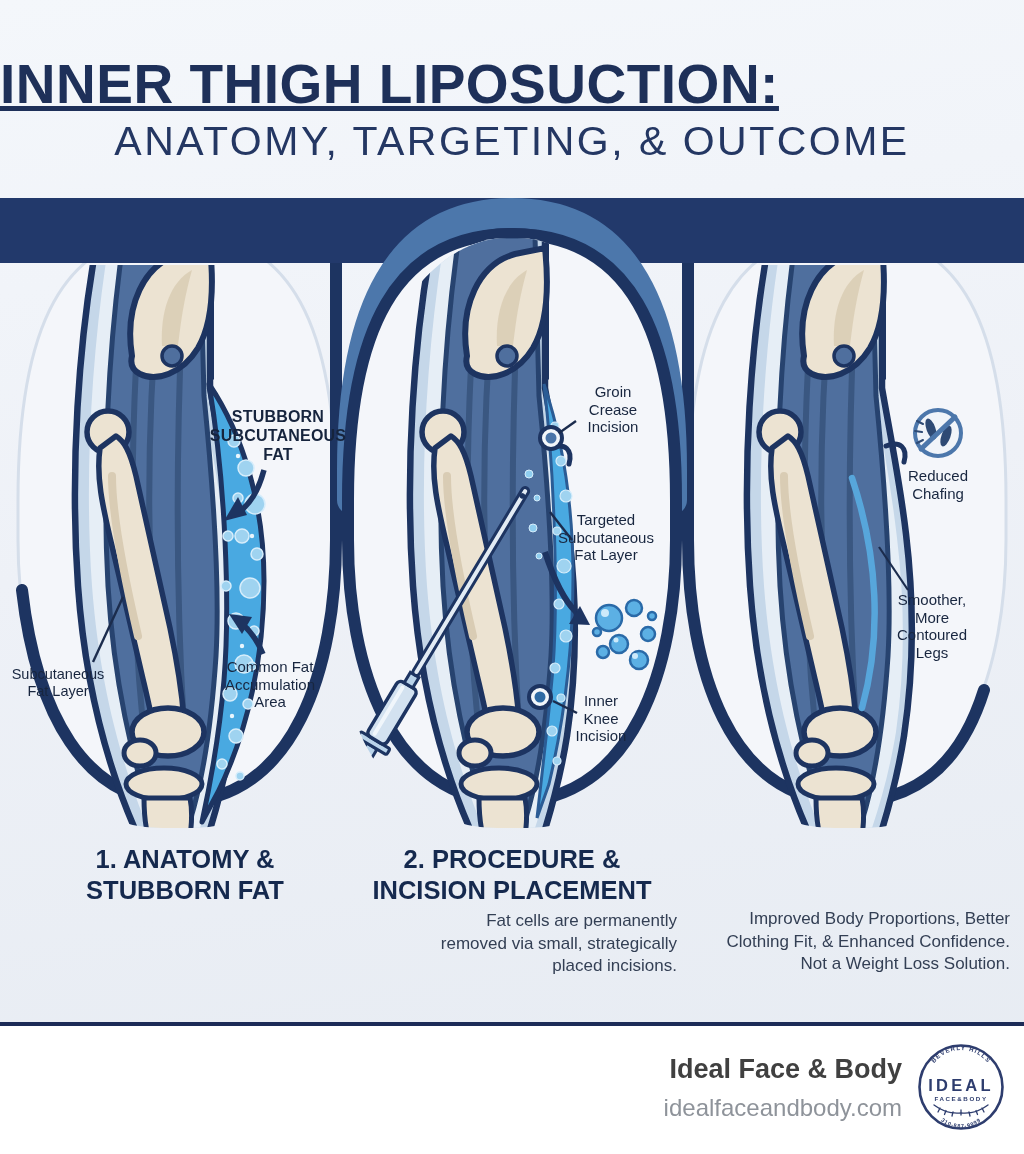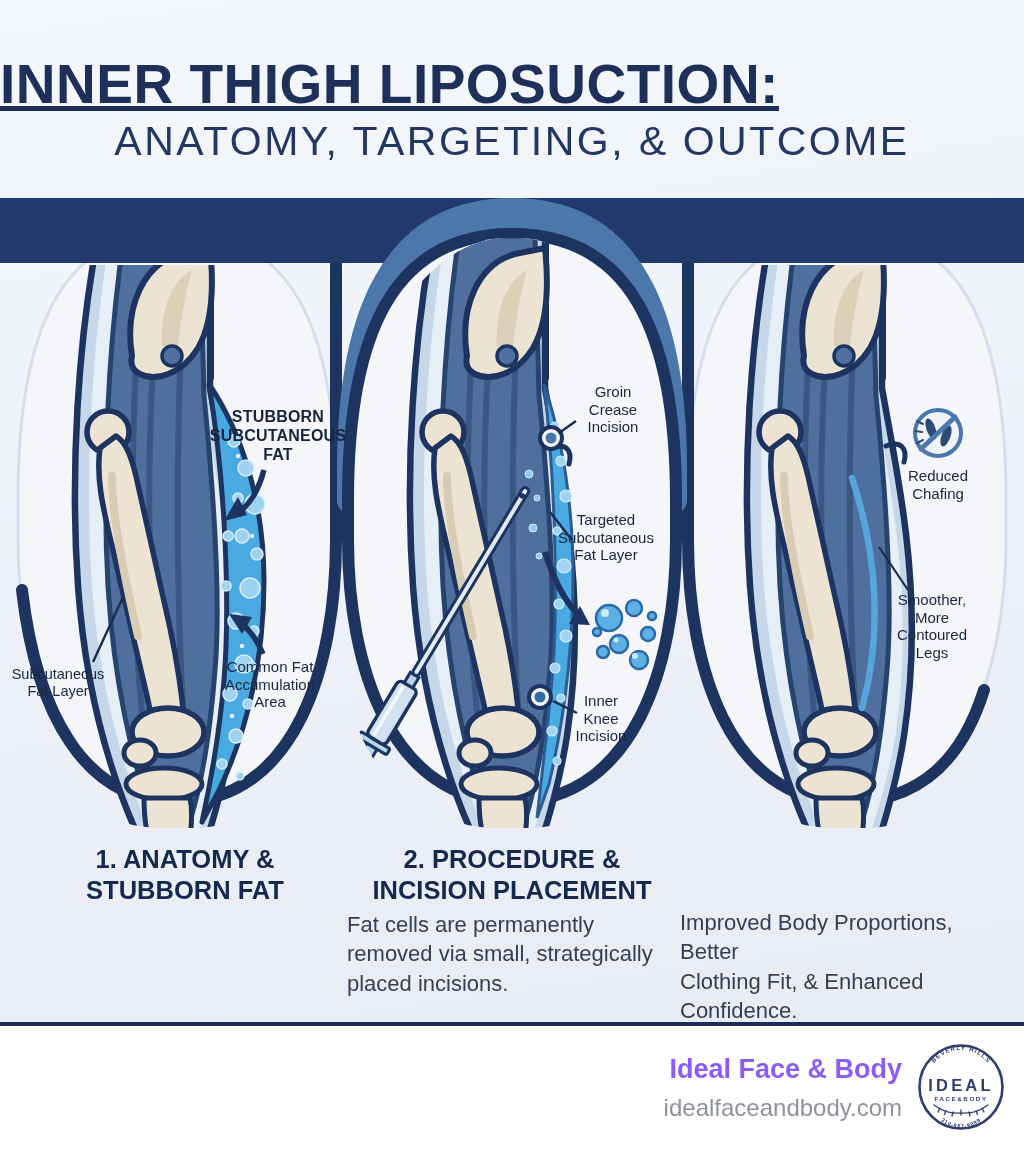--- a/index.html
+++ b/index.html
@@ -17,26 +17,26 @@
   #leg1 svg{display:block;margin-top:-29px;}
   #leg2{left:347px;top:238px;width:330px;height:590px;border-radius:160px 160px 150px 150px/282px 282px 160px 160px;}
   #leg2 svg{display:block;margin-top:-2px;}
   #leg3{left:684px;top:265px;width:330px;height:563px;border-radius:26px 26px 150px 150px/26px 26px 160px 160px;}
   #leg3 svg{display:block;margin-top:-29px;}
   .lab{position:absolute;text-align:center;white-space:pre-line;color:#18263f;
        font-size:15px;line-height:1.18;font-weight:400;}
   .lab.bold{font-weight:700;font-size:16px;letter-spacing:.2px;color:#16243d;}
   .cap{position:absolute;width:330px;text-align:center;white-space:pre-line;
        font-size:25.5px;font-weight:700;line-height:1.2;color:#15294e;}
-  .desc{position:absolute;width:330px;text-align:left;white-space:pre-line;
-        font-size:22px;line-height:1.33;color:#333f54;}
+  .desc{position:absolute;width:330px;text-align:right;white-space:pre-line;
+        font-size:17px;line-height:1.33;color:#333f54;}
   .footer-divider{position:absolute;top:1022px;left:0;width:1024px;height:4px;background:#1c2b57;}
   .footer{position:absolute;top:1026px;left:0;width:1024px;height:128px;background:#ffffff;}
   .brand{position:absolute;top:28px;right:122px;width:420px;text-align:right;
-         font-size:27px;font-weight:700;color:#8b5cf6;}
+         font-size:27px;font-weight:700;color:#404040;}
   .site{position:absolute;top:62px;right:122px;width:420px;text-align:right;
         font-size:24px;font-weight:400;color:#8e939a;margin-top:6px;}
   .logo{position:absolute;top:16px;right:18px;width:90px;height:90px;}
 </style>
 </head>
 <body>
 
 <div class="page">
 
   <svg width="0" height="0" style="position:absolute" aria-hidden="true">

